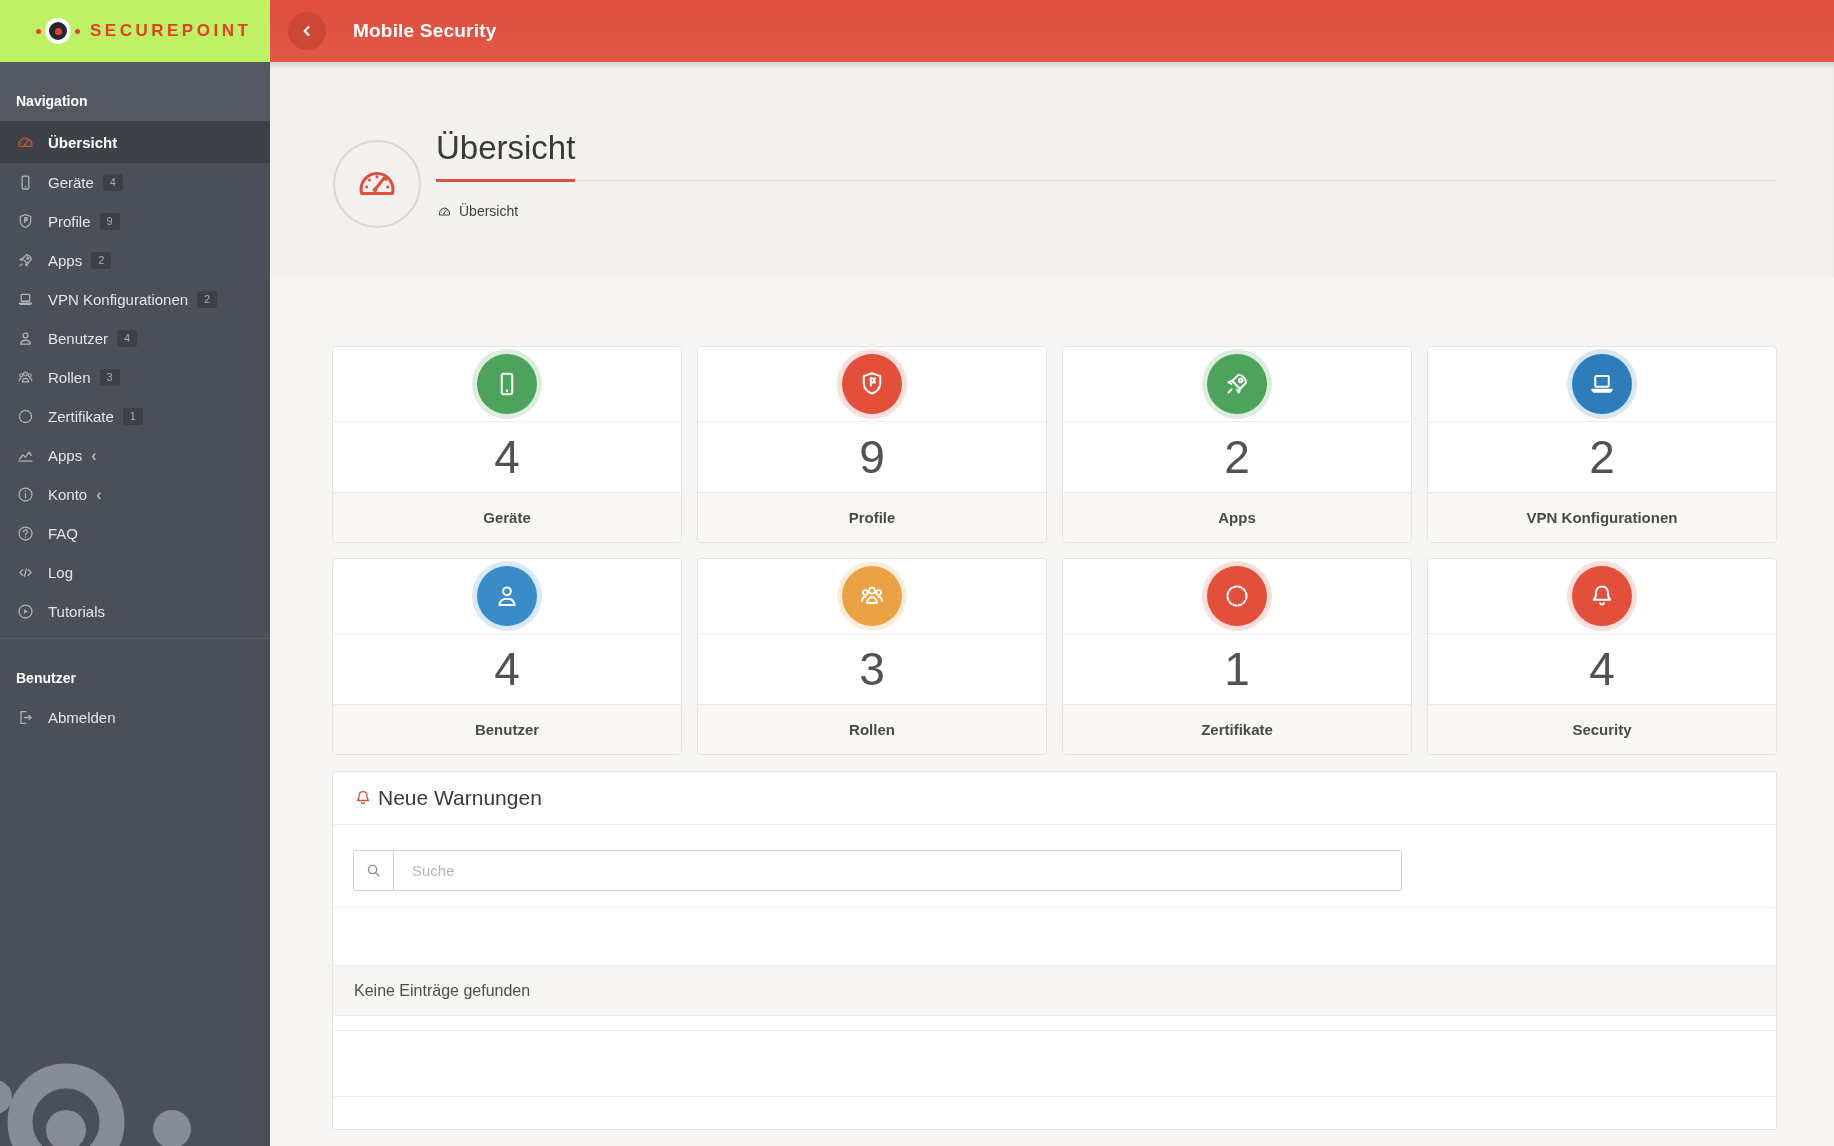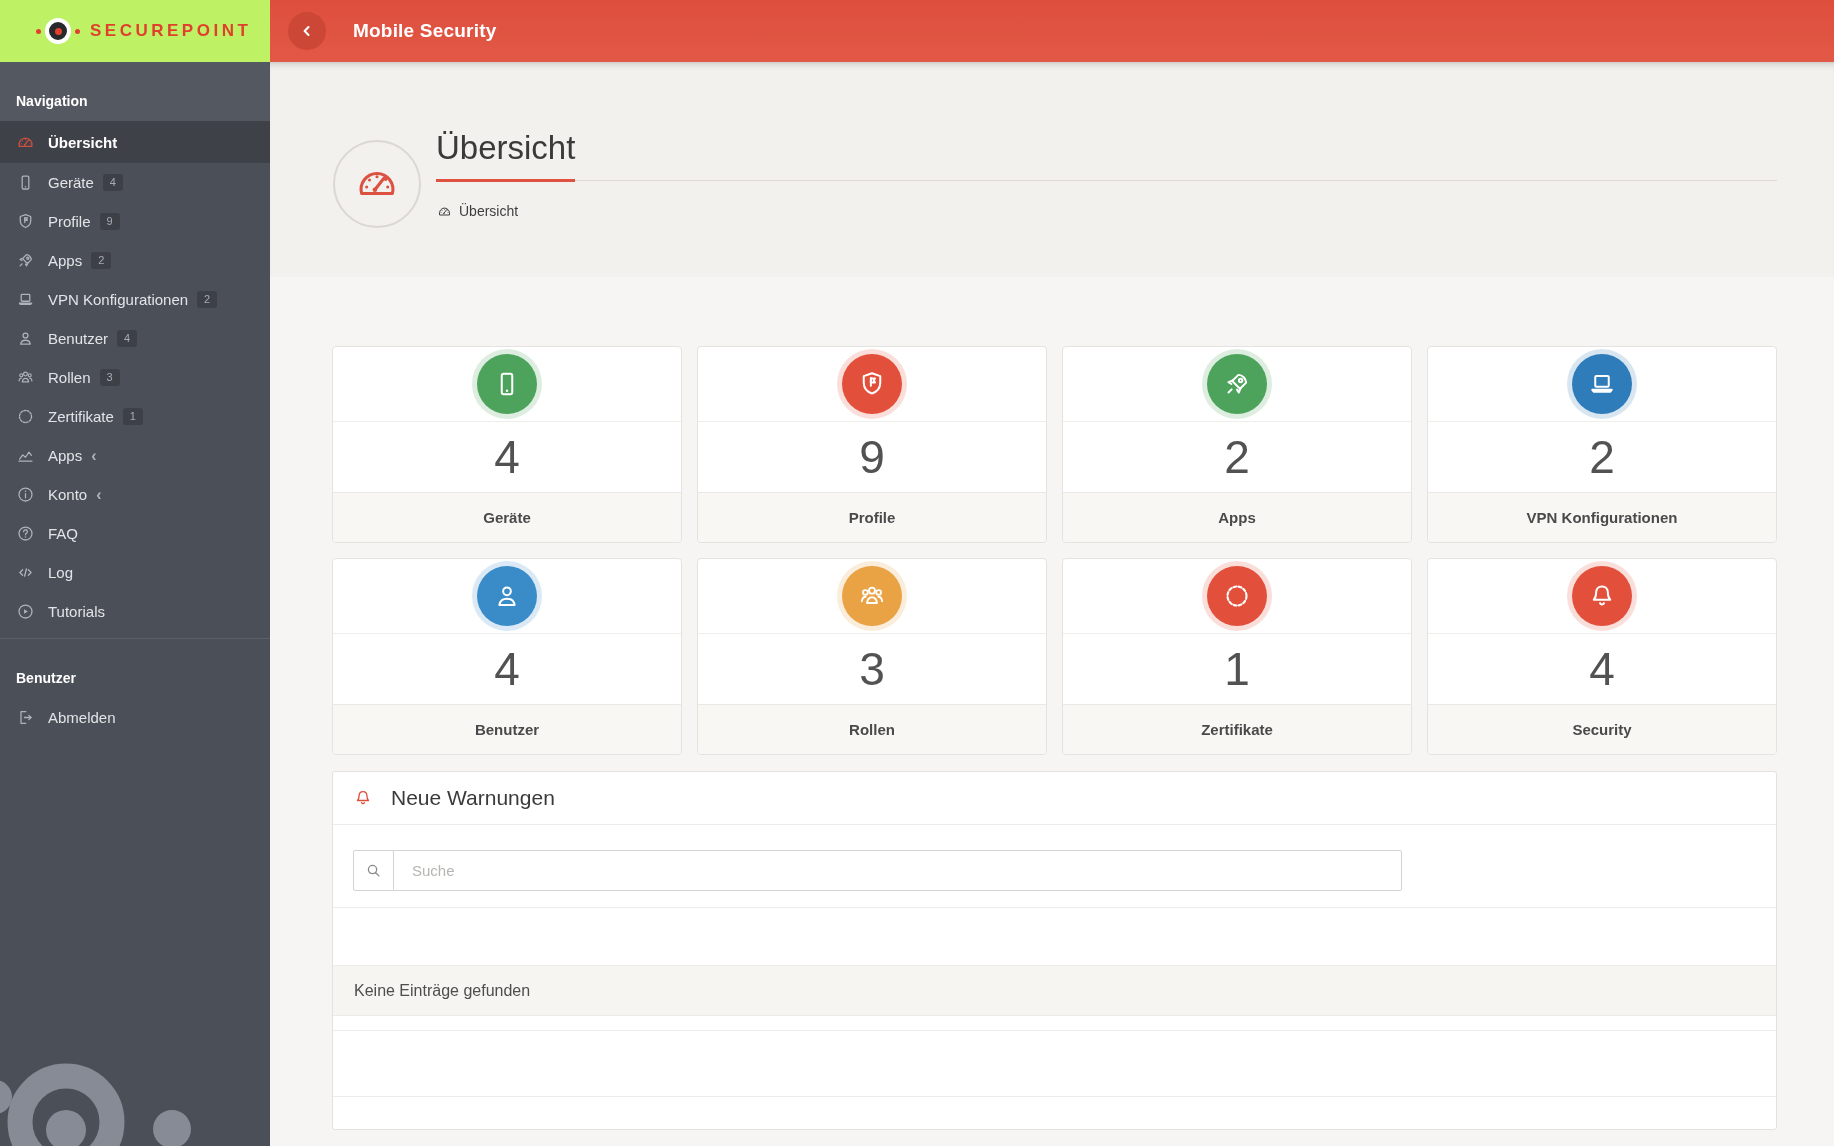--- a/index.html
+++ b/index.html
@@ -46,21 +46,21 @@
   .cards{position:absolute;left:332px;top:346px;width:1445px;display:grid;grid-template-columns:repeat(4,1fr);gap:15px}
   .card{height:195px;background:#fff;border:1px solid #e5e3e0;border-radius:4px;display:flex;flex-direction:column;cursor:pointer}
   .card-top{height:74px;flex:none;display:flex;align-items:center;justify-content:center;border-bottom:1px solid #f0eeea}
   .stat-circle{width:60px;height:60px;border-radius:50%;color:#fff;display:flex;align-items:center;justify-content:center}
   .stat-circle svg{width:30px;height:30px}
   .card-num{height:70px;flex:none;display:flex;align-items:center;justify-content:center;font-size:46px;color:#525252}
   .card-label{flex:1;background:#f8f7f4;border-top:1px solid #ebe9e5;border-radius:0 0 4px 4px;display:flex;align-items:center;justify-content:center;font-size:15px;font-weight:bold;color:#4a4a4a}
 
   
   .panel{position:absolute;left:332px;top:771px;width:1445px;height:359px;background:#fff;border:1px solid #e4e2df;border-radius:3px;box-sizing:border-box;overflow:hidden}
-  .panel-header{height:52px;display:flex;align-items:center;gap:18px;padding-left:20px;font-size:21px;color:#3a3a3a;border-bottom:1px solid #efedea}
+  .panel-header{height:52px;display:flex;align-items:center;gap:5px;padding-left:20px;font-size:21px;color:#3a3a3a;border-bottom:1px solid #efedea}
   .panel-header .ico{width:20px;height:20px;color:#dd4f3b}
   .search-row{display:flex;margin:25px 0 4px 20px;width:1049px}
   .search-addon{width:41px;height:41px;box-sizing:border-box;border:1px solid #d6d4d0;border-radius:2px 0 0 2px;background:#fff;display:flex;align-items:center;justify-content:center;color:#8a8a8a}
   .search-input{flex:1;height:41px;box-sizing:border-box;margin-left:-1px;border:1px solid #d6d4d0;border-radius:0 2px 2px 0;background:#fff;font-family:"Liberation Sans",sans-serif;font-size:15px;color:#555;padding:0 18px;outline:none}
   .search-input::placeholder{color:#b7b5b1}
   .hr{height:1px;background:#efedea}
   .hr.a{margin-top:16px}
   .hr.b{margin-top:14px}
   .hr.c{margin-top:65px}
   .empty-row{margin-top:57px;height:49px;background:#f7f5f2;border-top:1px solid #edebe7;border-bottom:1px solid #edebe7;display:flex;align-items:center;padding-left:21px;font-size:16px;color:#4e4e4e}

